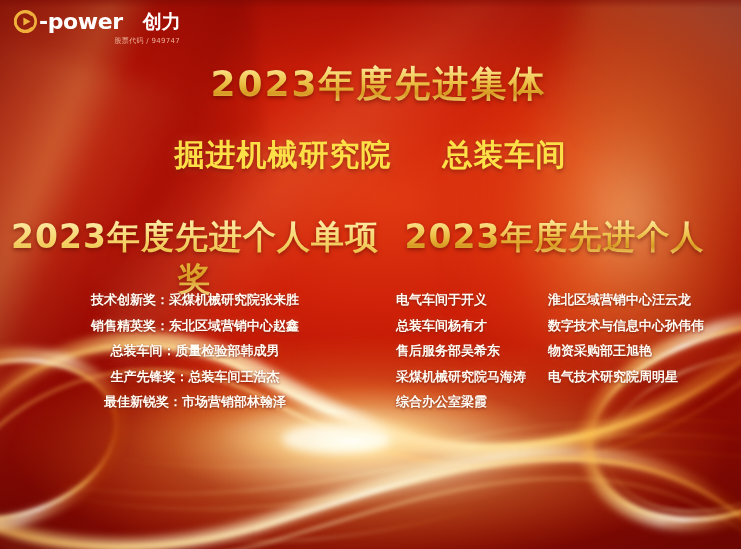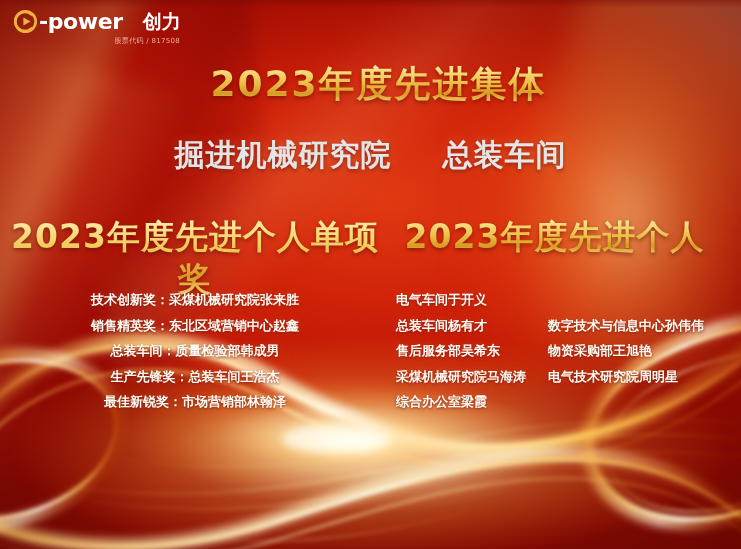--- a/index.html
+++ b/index.html
@@ -173,21 +173,21 @@
 
   .title-sub {
     position: absolute;
     left: 0; right: 0; top: 135px;
     text-align: center;
     font-family: "DejaVu Sans", sans-serif;
     font-weight: 700;
     font-size: 30px;
     line-height: 40px;
     letter-spacing: 1px;
-    color: #e5e5e5;
+    color: #fde047;
     text-shadow: 0 2px 4px rgba(110,12,0,0.65), 0 0 12px rgba(255,200,150,0.25);
   }
   .title-sub .gap { display: inline-block; width: 28px; }
 
   .heading-row {
     position: absolute;
     left: 0; right: 0; top: 216px;
     display: flex;
     align-items: baseline;
   }
@@ -353,21 +353,21 @@
       <span class="logo-mark">
         <svg width="23" height="23" viewBox="0 0 23 23">
           <circle cx="11.5" cy="11.5" r="10.2" fill="none" stroke="#f0b03c" stroke-width="2.6"></circle>
           <path d="M 17.5 4.6 A 9.6 9.6 0 1 0 17.5 18.4" fill="none" stroke="#f0b03c" stroke-width="2.6" stroke-linecap="round"></path>
           <path d="M 9.4 7.6 L 16.6 11.5 L 9.4 15.4 Z" fill="#f0b03c"></path>
         </svg>
       </span>
       <span class="logo-word">-power</span>
       <span class="logo-cn">创力</span>
     </div>
-    <div class="logo-sub">股票代码 / 817508</div>
+    <div class="logo-sub">股票代码 / 949747</div>
   </div>
 
   <div class="content">
 
     <div class="title-main gold-text">2023年度先进集体</div>
 
     <div class="title-sub">
       <span>掘进机械研究院</span>
       <span class="gap"></span>
       <span>总装车间</span>
@@ -384,20 +384,21 @@
         <div class="entry">技术创新奖：采煤机械研究院张来胜</div>
         <div class="entry">销售精英奖：东北区域营销中心赵鑫</div>
         <div class="entry">总装车间：质量检验部韩成男</div>
         <div class="entry">生产先锋奖：总装车间王浩杰</div>
         <div class="entry">最佳新锐奖：市场营销部林翰泽</div>
       </div>
 
       <div class="list-right">
         <div class="pair-row">
           <div class="entry pair-a">电气车间于开义</div>
+          <div class="entry pair-b">淮北区域营销中心汪云龙</div>
         </div>
         <div class="pair-row">
           <div class="entry pair-a">总装车间杨有才</div>
           <div class="entry pair-b">数字技术与信息中心孙伟伟</div>
         </div>
         <div class="pair-row">
           <div class="entry pair-a">售后服务部吴希东</div>
           <div class="entry pair-b">物资采购部王旭艳</div>
         </div>
         <div class="pair-row">

